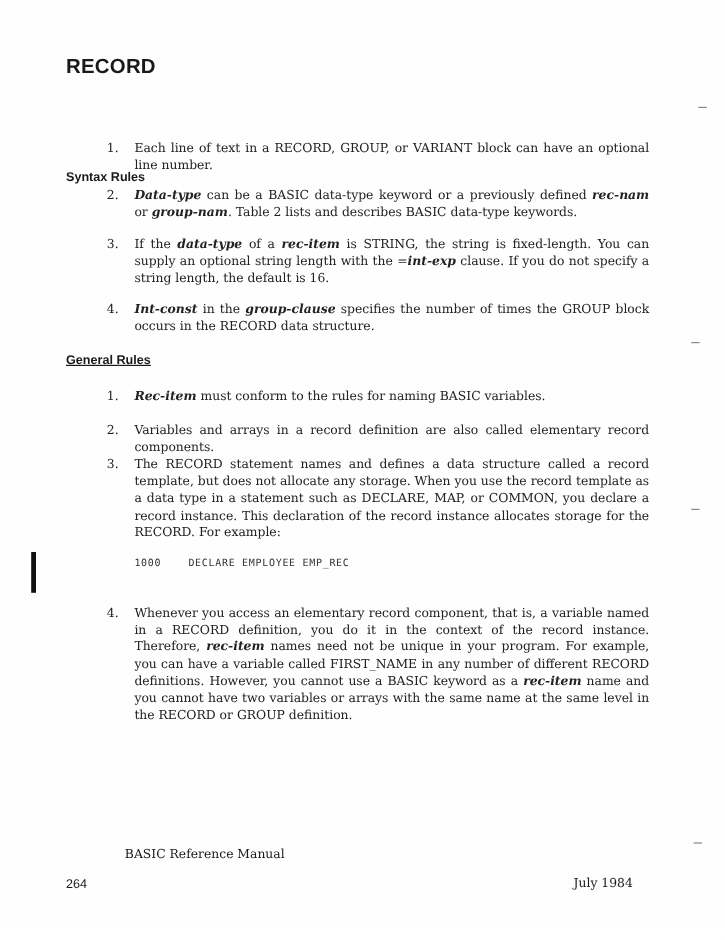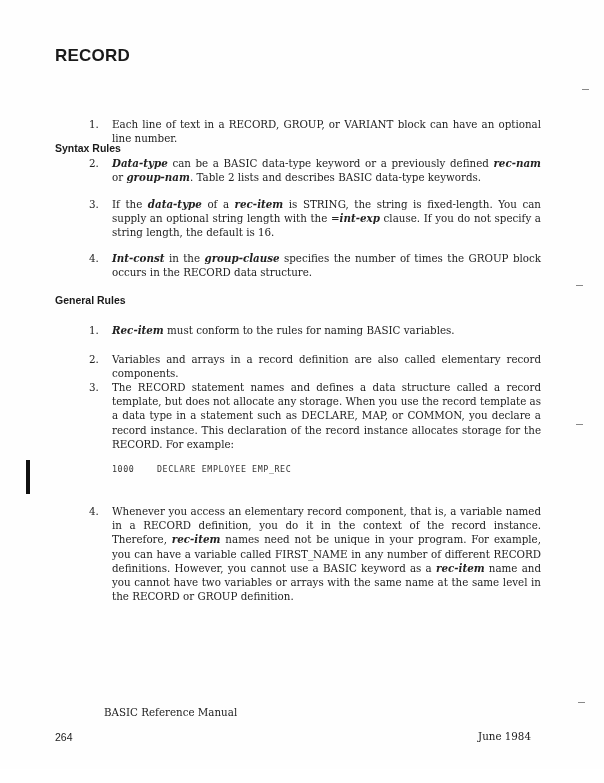--- a/index.html
+++ b/index.html
@@ -42,21 +42,21 @@
   <div class="item" style="top:197px;">
     <span class="num">3.</span>
     <div class="body">If the <i>data-type</i> of a <i>rec-item</i> is STRING, the string is fixed-length. You can supply an optional string length with the =<i>int-exp</i> clause. If you do not specify a string length, the default is 16.</div>
   </div>
 
   <div class="item" style="top:251px;">
     <span class="num">4.</span>
     <div class="body"><i>Int-const</i> in the <i>group-clause</i> specifies the number of times the GROUP block occurs in the RECORD data structure.</div>
   </div>
 
-  <div class="section" style="top:294px;">General Rules</div>
+  <div class="section" style="top:294px;text-decoration:underline;">General Rules</div>
 
   <div class="item" style="top:323px;">
     <span class="num">1.</span>
     <div class="body"><i>Rec-item</i> must conform to the rules for naming BASIC variables.</div>
   </div>
 
   <div class="item" style="top:352px;">
     <span class="num">2.</span>
     <div class="body">Variables and arrays in a record definition are also called elementary record components.</div>
   </div>
@@ -78,14 +78,14 @@
     <div class="body">Whenever you access an elementary record component, that is, a variable named in a RECORD definition, you do it in the context of the record instance. Therefore, <i>rec-item</i> names need not be unique in your program. For example, you can have a variable called FIRST_NAME in any number of different RECORD definitions. However, you cannot use a BASIC keyword as a <i>rec-item</i> name and you cannot have two variables or arrays with the same name at the same level in the RECORD or GROUP definition.</div>
   </div>
 
   <div class="mark" style="left:582px; top:89px;"></div>
   <div class="mark" style="left:576px; top:285px;"></div>
   <div class="mark" style="left:576px; top:424px;"></div>
   <div class="mark" style="left:578px; top:702px;"></div>
 
   <div class="footer-num">264</div>
   <div class="footer-title">BASIC Reference Manual</div>
-  <div class="footer-date">June 1984</div>
+  <div class="footer-date">July 1984</div>
 </div>
 
 </body></html>

